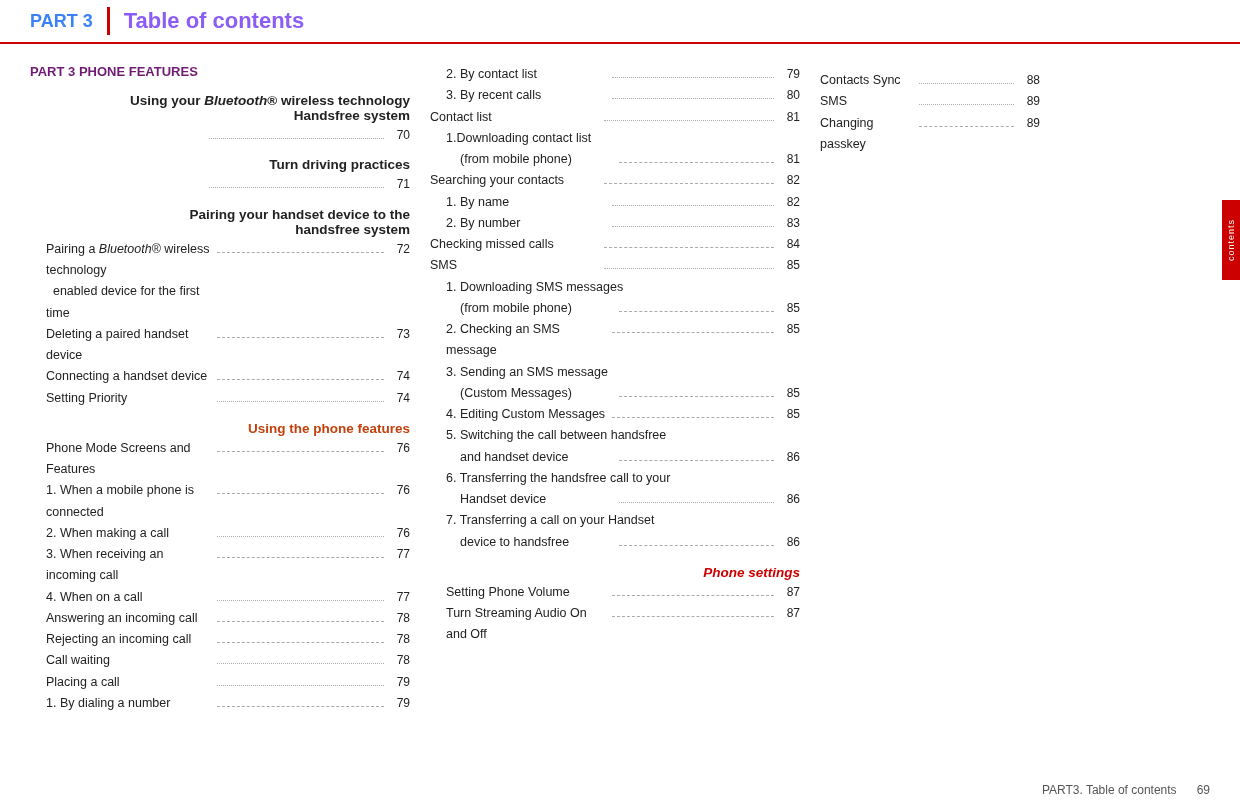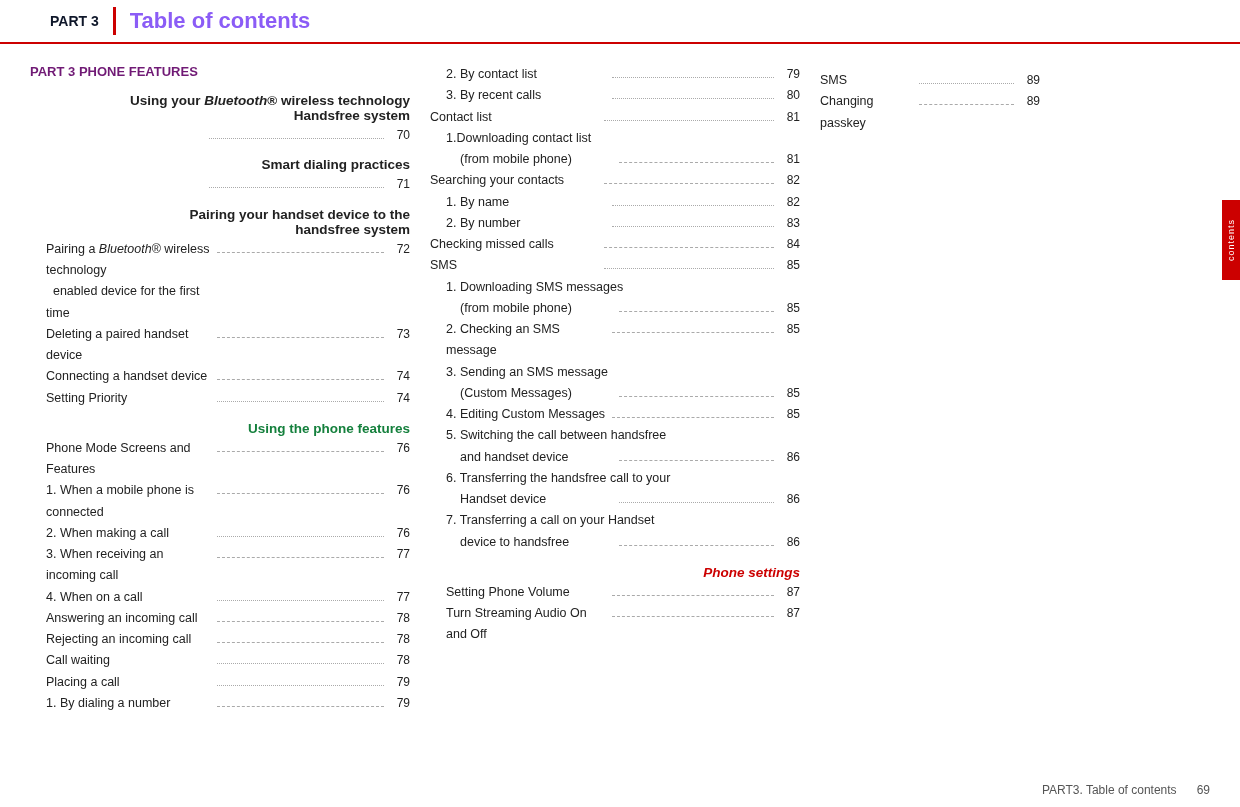--- a/index.html
+++ b/index.html
@@ -16,25 +16,24 @@
 
     
     .header {
       display: flex;
       align-items: center;
       border-bottom: 2px solid #cc0000;
       padding: 8px 30px 8px 30px;
       height: 44px;
     }
     .header-part {
-      font-size: 14px;
+      font-size: 18px;
       font-weight: bold;
-      color: #0f172a;
+      color: #3b82f6;
       margin-right: 14px;
-      margin-left: 20px;
     }
     .header-divider {
       width: 3px;
       height: 28px;
       background: #cc0000;
       margin-right: 14px;
     }
     .header-title {
       font-size: 22px;
       font-weight: bold;
@@ -172,21 +171,21 @@
   <div class="col-left">
     <div class="section-title-main">PART 3   PHONE FEATURES</div>
 
     <div class="section-heading">Using your <em>Bluetooth</em>® wireless technology<br>Handsfree system</div>
     <div class="toc-entry">
       <span class="toc-label"></span>
       <span class="toc-dots"></span>
       <span class="toc-page">70</span>
     </div>
 
-    <div class="section-heading">Smart dialing practices</div>
+    <div class="section-heading">Turn driving practices</div>
     <div class="toc-entry">
       <span class="toc-label"></span>
       <span class="toc-dots"></span>
       <span class="toc-page">71</span>
     </div>
 
     <div class="section-heading">Pairing your handset device to the<br>handsfree system</div>
 
     <div class="toc-entry indent1">
       <span class="toc-label">Pairing a <em>Bluetooth</em>® wireless technology<br>&nbsp;&nbsp;enabled device for the first time</span>
@@ -202,21 +201,21 @@
       <span class="toc-label">Connecting a handset device</span>
       <span class="toc-dots-dashed"></span>
       <span class="toc-page">74</span>
     </div>
     <div class="toc-entry indent1">
       <span class="toc-label">Setting Priority</span>
       <span class="toc-dots"></span>
       <span class="toc-page">74</span>
     </div>
 
-    <div class="section-heading highlight" style="color:#15803d;margin-left:15px;">Using the phone features</div>
+    <div class="section-heading highlight" style="color:#c2410c;margin-left:15px;">Using the phone features</div>
 
     <div class="toc-entry indent1">
       <span class="toc-label">Phone Mode Screens and Features</span>
       <span class="toc-dots-dashed"></span>
       <span class="toc-page">76</span>
     </div>
     <div class="toc-entry indent1">
       <span class="toc-label">1. When a mobile phone is connected</span>
       <span class="toc-dots-dashed"></span>
       <span class="toc-page">76</span>
@@ -361,20 +360,25 @@
     </div>
     <div class="toc-entry indent1">
       <span class="toc-label">Turn Streaming Audio On and Off</span>
       <span class="toc-dots-dashed"></span>
       <span class="toc-page">87</span>
     </div>
   </div>
 
   <div class="col-right">
     <div class="spacer"></div>
+    <div class="toc-entry">
+      <span class="toc-label">Contacts Sync</span>
+      <span class="toc-dots"></span>
+      <span class="toc-page">88</span>
+    </div>
     <div class="toc-entry">
       <span class="toc-label">SMS</span>
       <span class="toc-dots"></span>
       <span class="toc-page">89</span>
     </div>
     <div class="toc-entry">
       <span class="toc-label">Changing passkey</span>
       <span class="toc-dots-dashed"></span>
       <span class="toc-page">89</span>
     </div>

